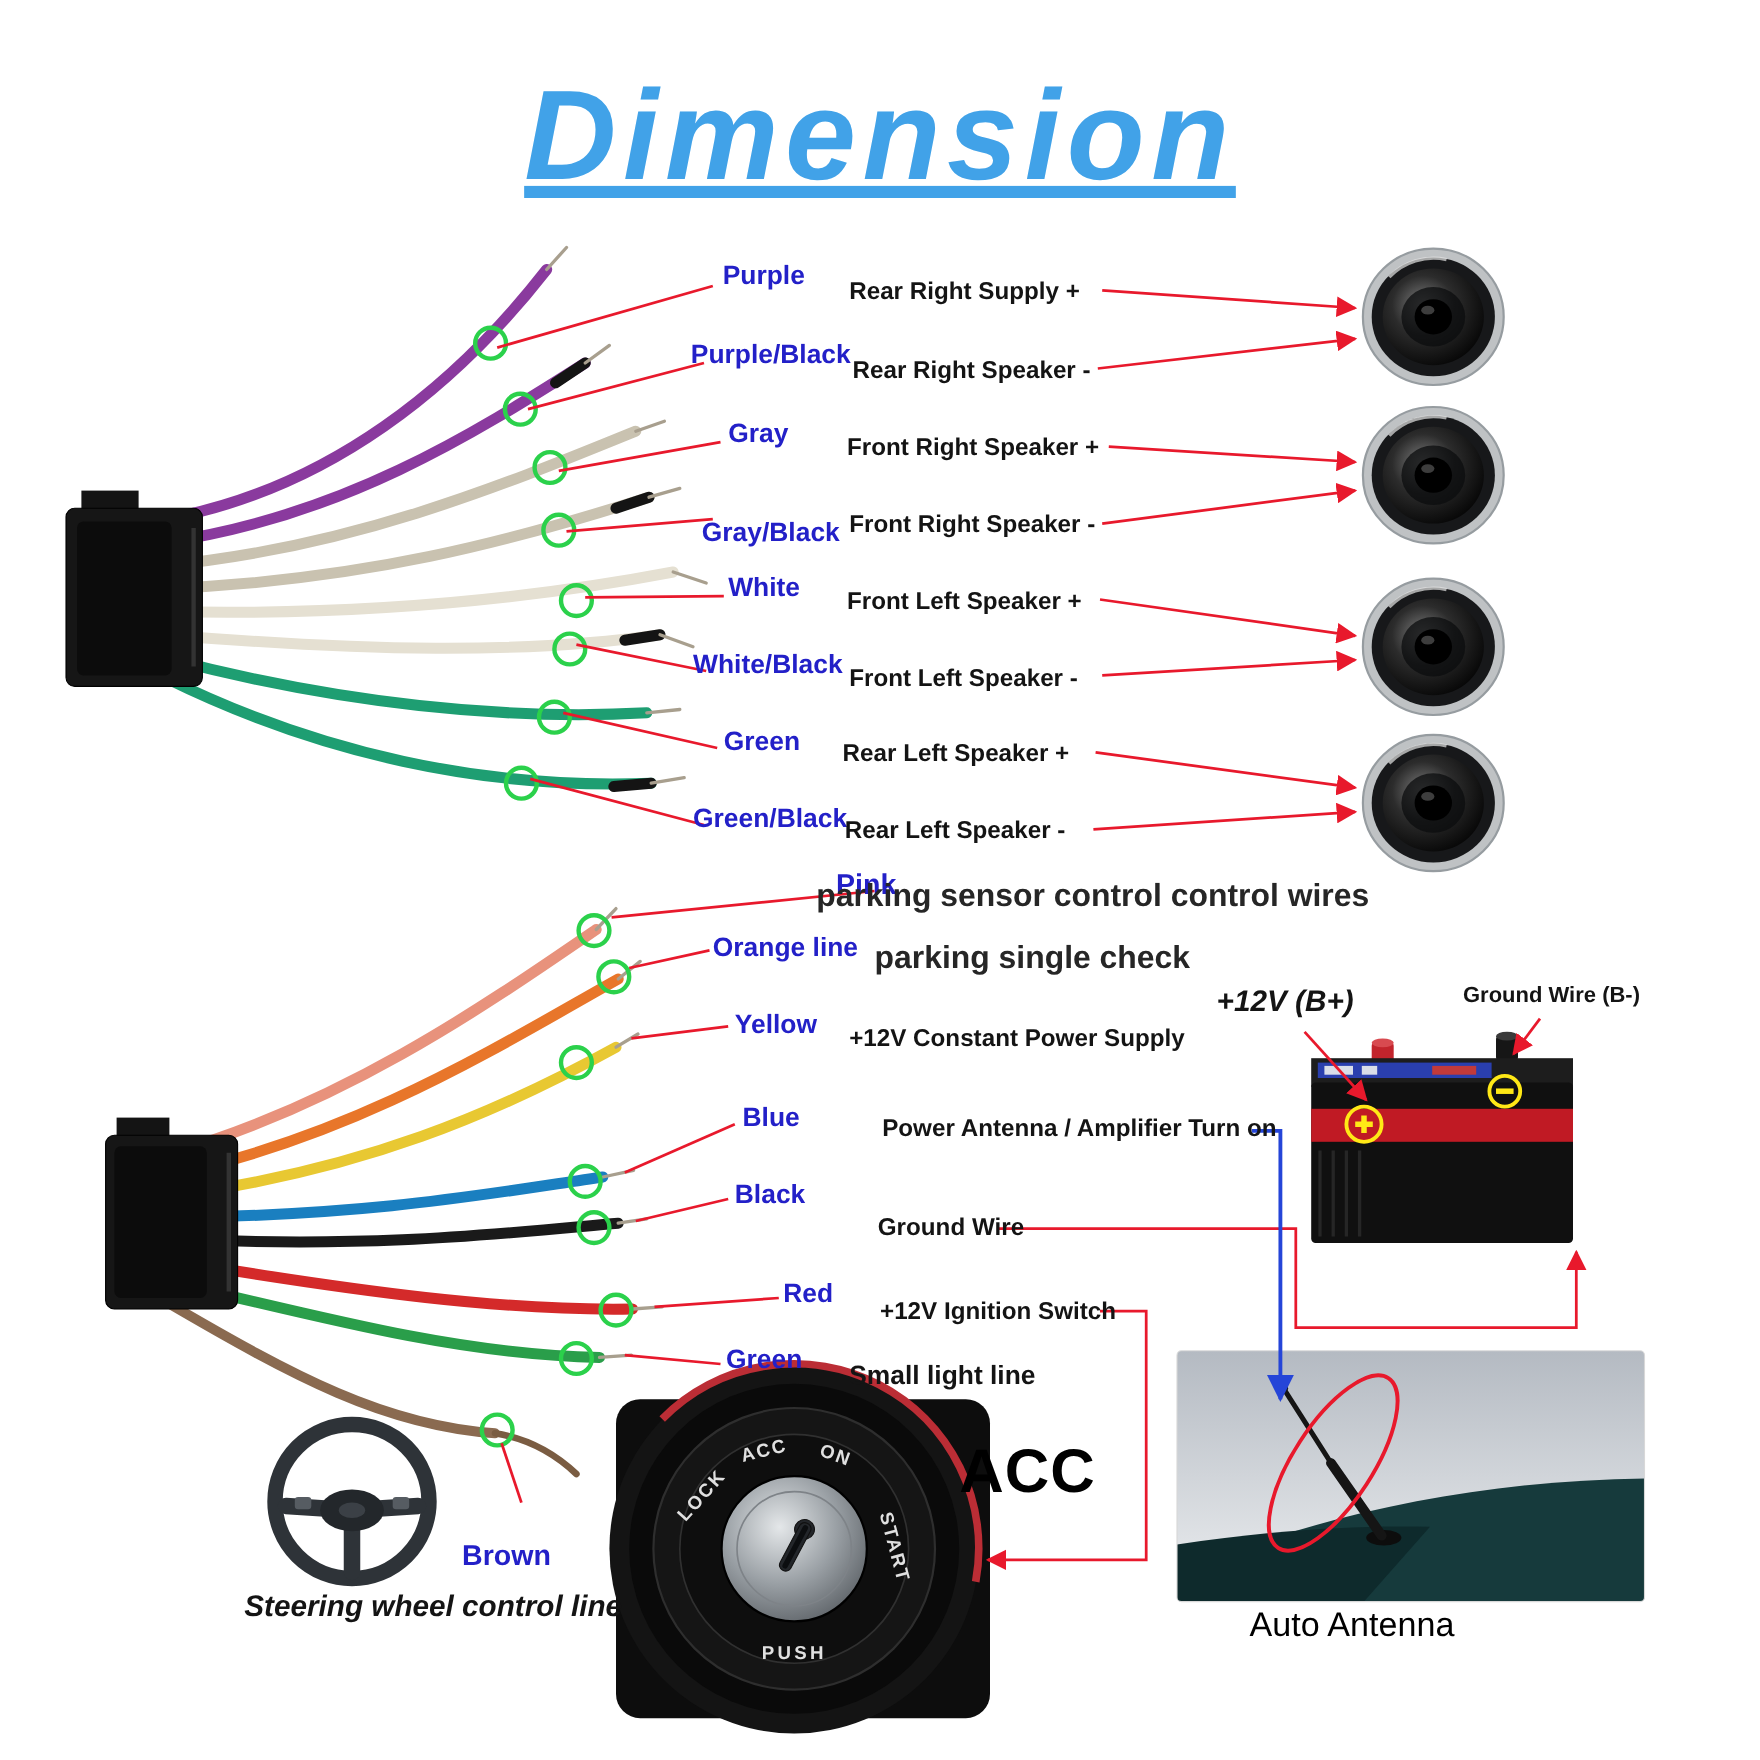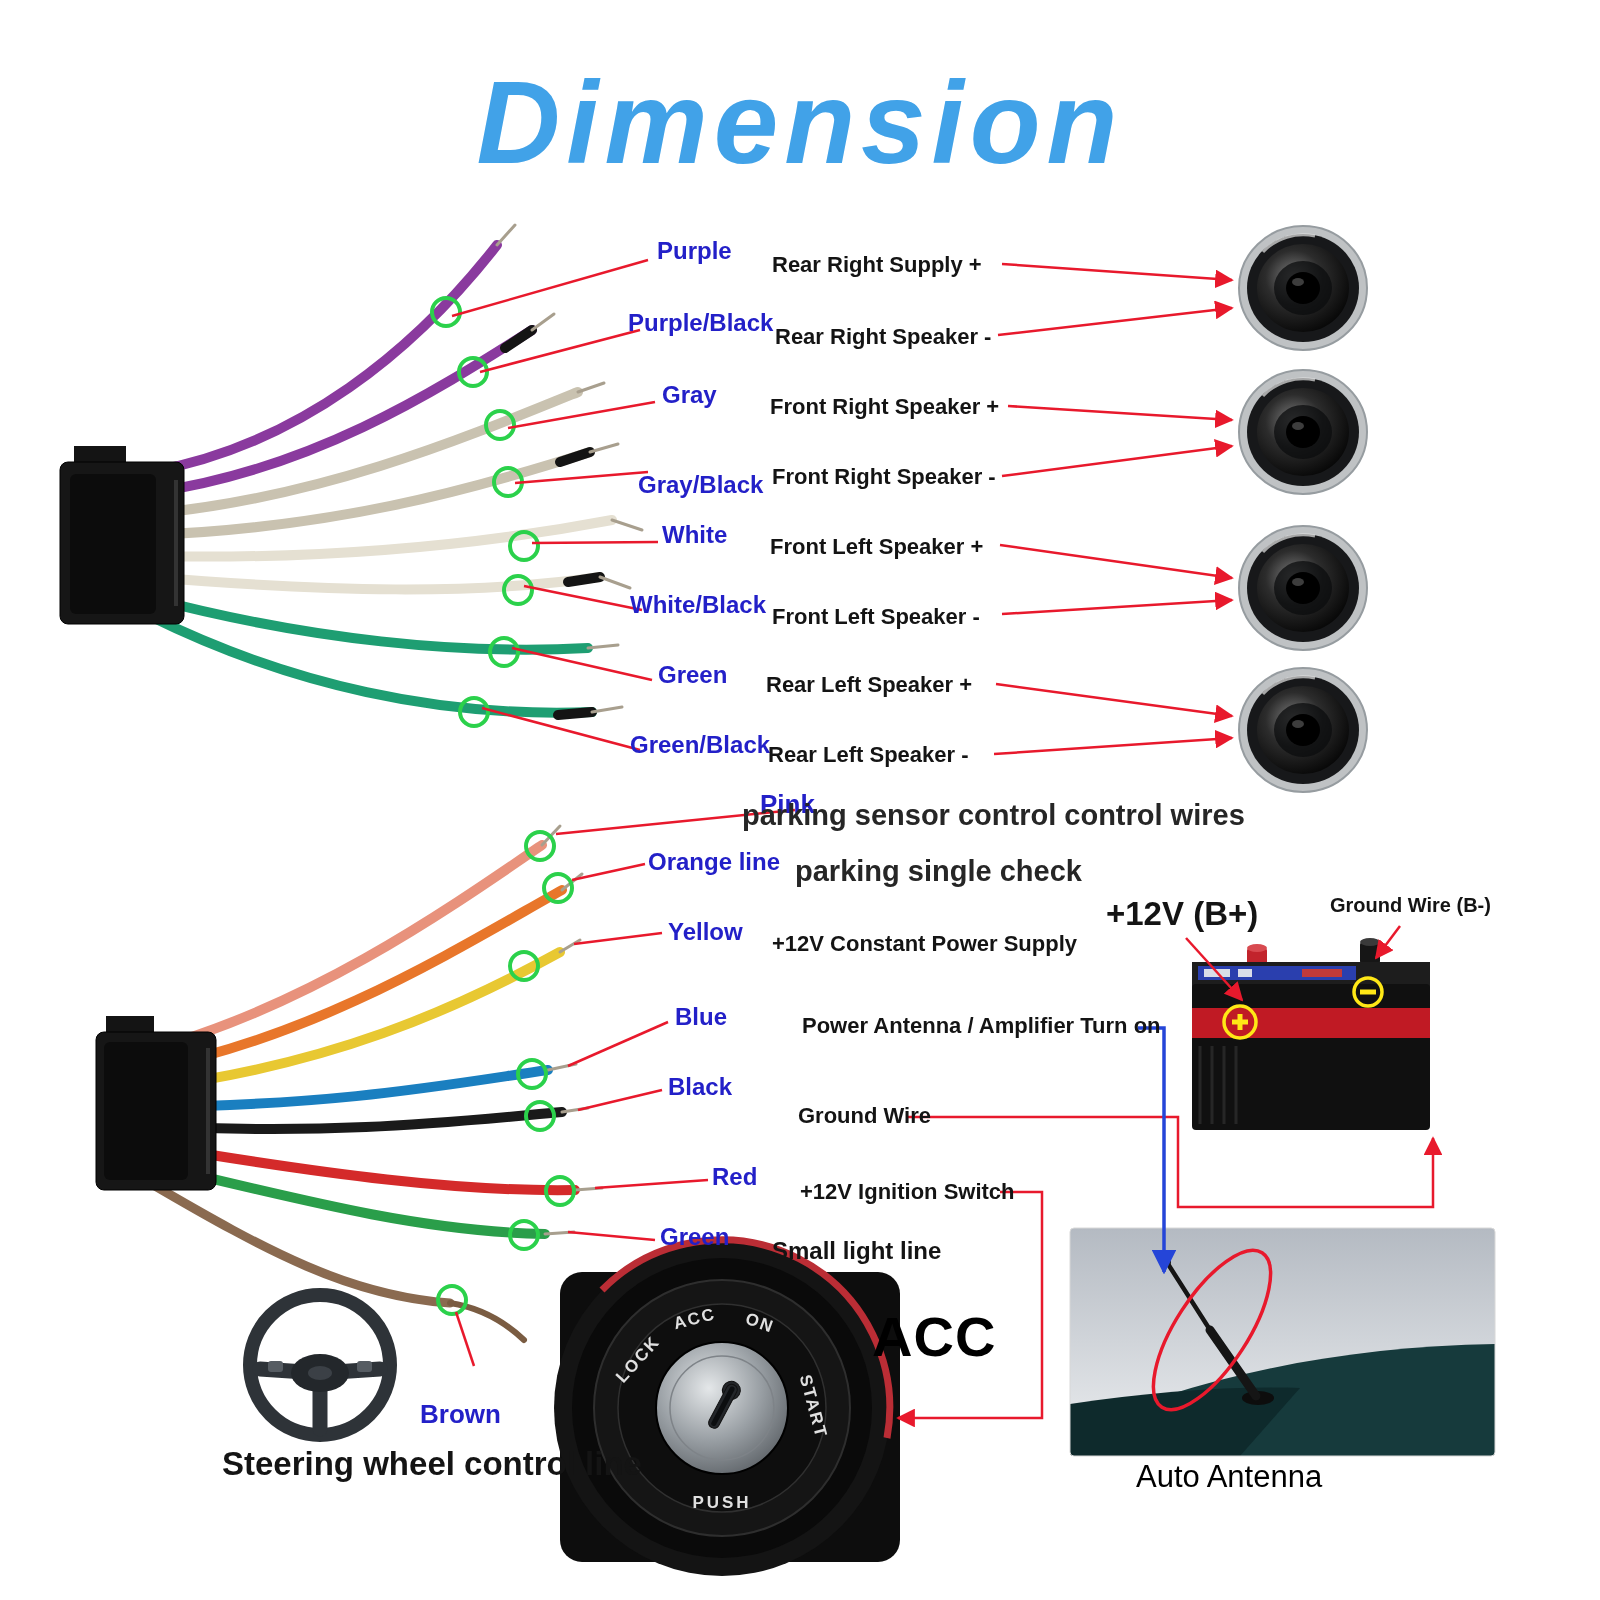--- a/index.html
+++ b/index.html
@@ -1,26 +1,26 @@
 <!DOCTYPE html>
 <html><head>
 <meta charset="utf-8">
 <style>
   html,body{margin:0;padding:0;background:#fff;}
   .canvas{position:relative;width:1600px;height:1600px;background:#ffffff;overflow:hidden;
           font-family:"Liberation Sans", sans-serif;}
   .lbl{position:absolute;white-space:nowrap;line-height:1.1;}
   .title{left:0;right:0;top:60px;text-align:center;font-size:116px;font-weight:700;font-style:italic;
-         color:#41a2e8;letter-spacing:6px;}
+         color:#41a2e8;letter-spacing:6px;text-decoration:underline;}
   .blue{color:#2320c8;font-weight:700;font-size:24px;}
   .blue.lg{font-size:26px;}
   .desc{color:#141414;font-weight:700;font-size:22px;}
   .desc.md{font-size:24px;}
   .desc.lg{font-size:29px;color:#262626;}
-  .desc.xl{font-size:33px;}
+  .desc.xl{font-size:27px;font-style:italic;}
   .desc.bat{font-size:20px;}
   .acc{font-size:56px;font-weight:900;color:#000;letter-spacing:1px;}
   .caption{font-size:31px;font-weight:400;color:#000;}
   svg{position:absolute;left:0;top:0;}
 </style>
 </head>
 <body>
 
 <div class="canvas">
 

